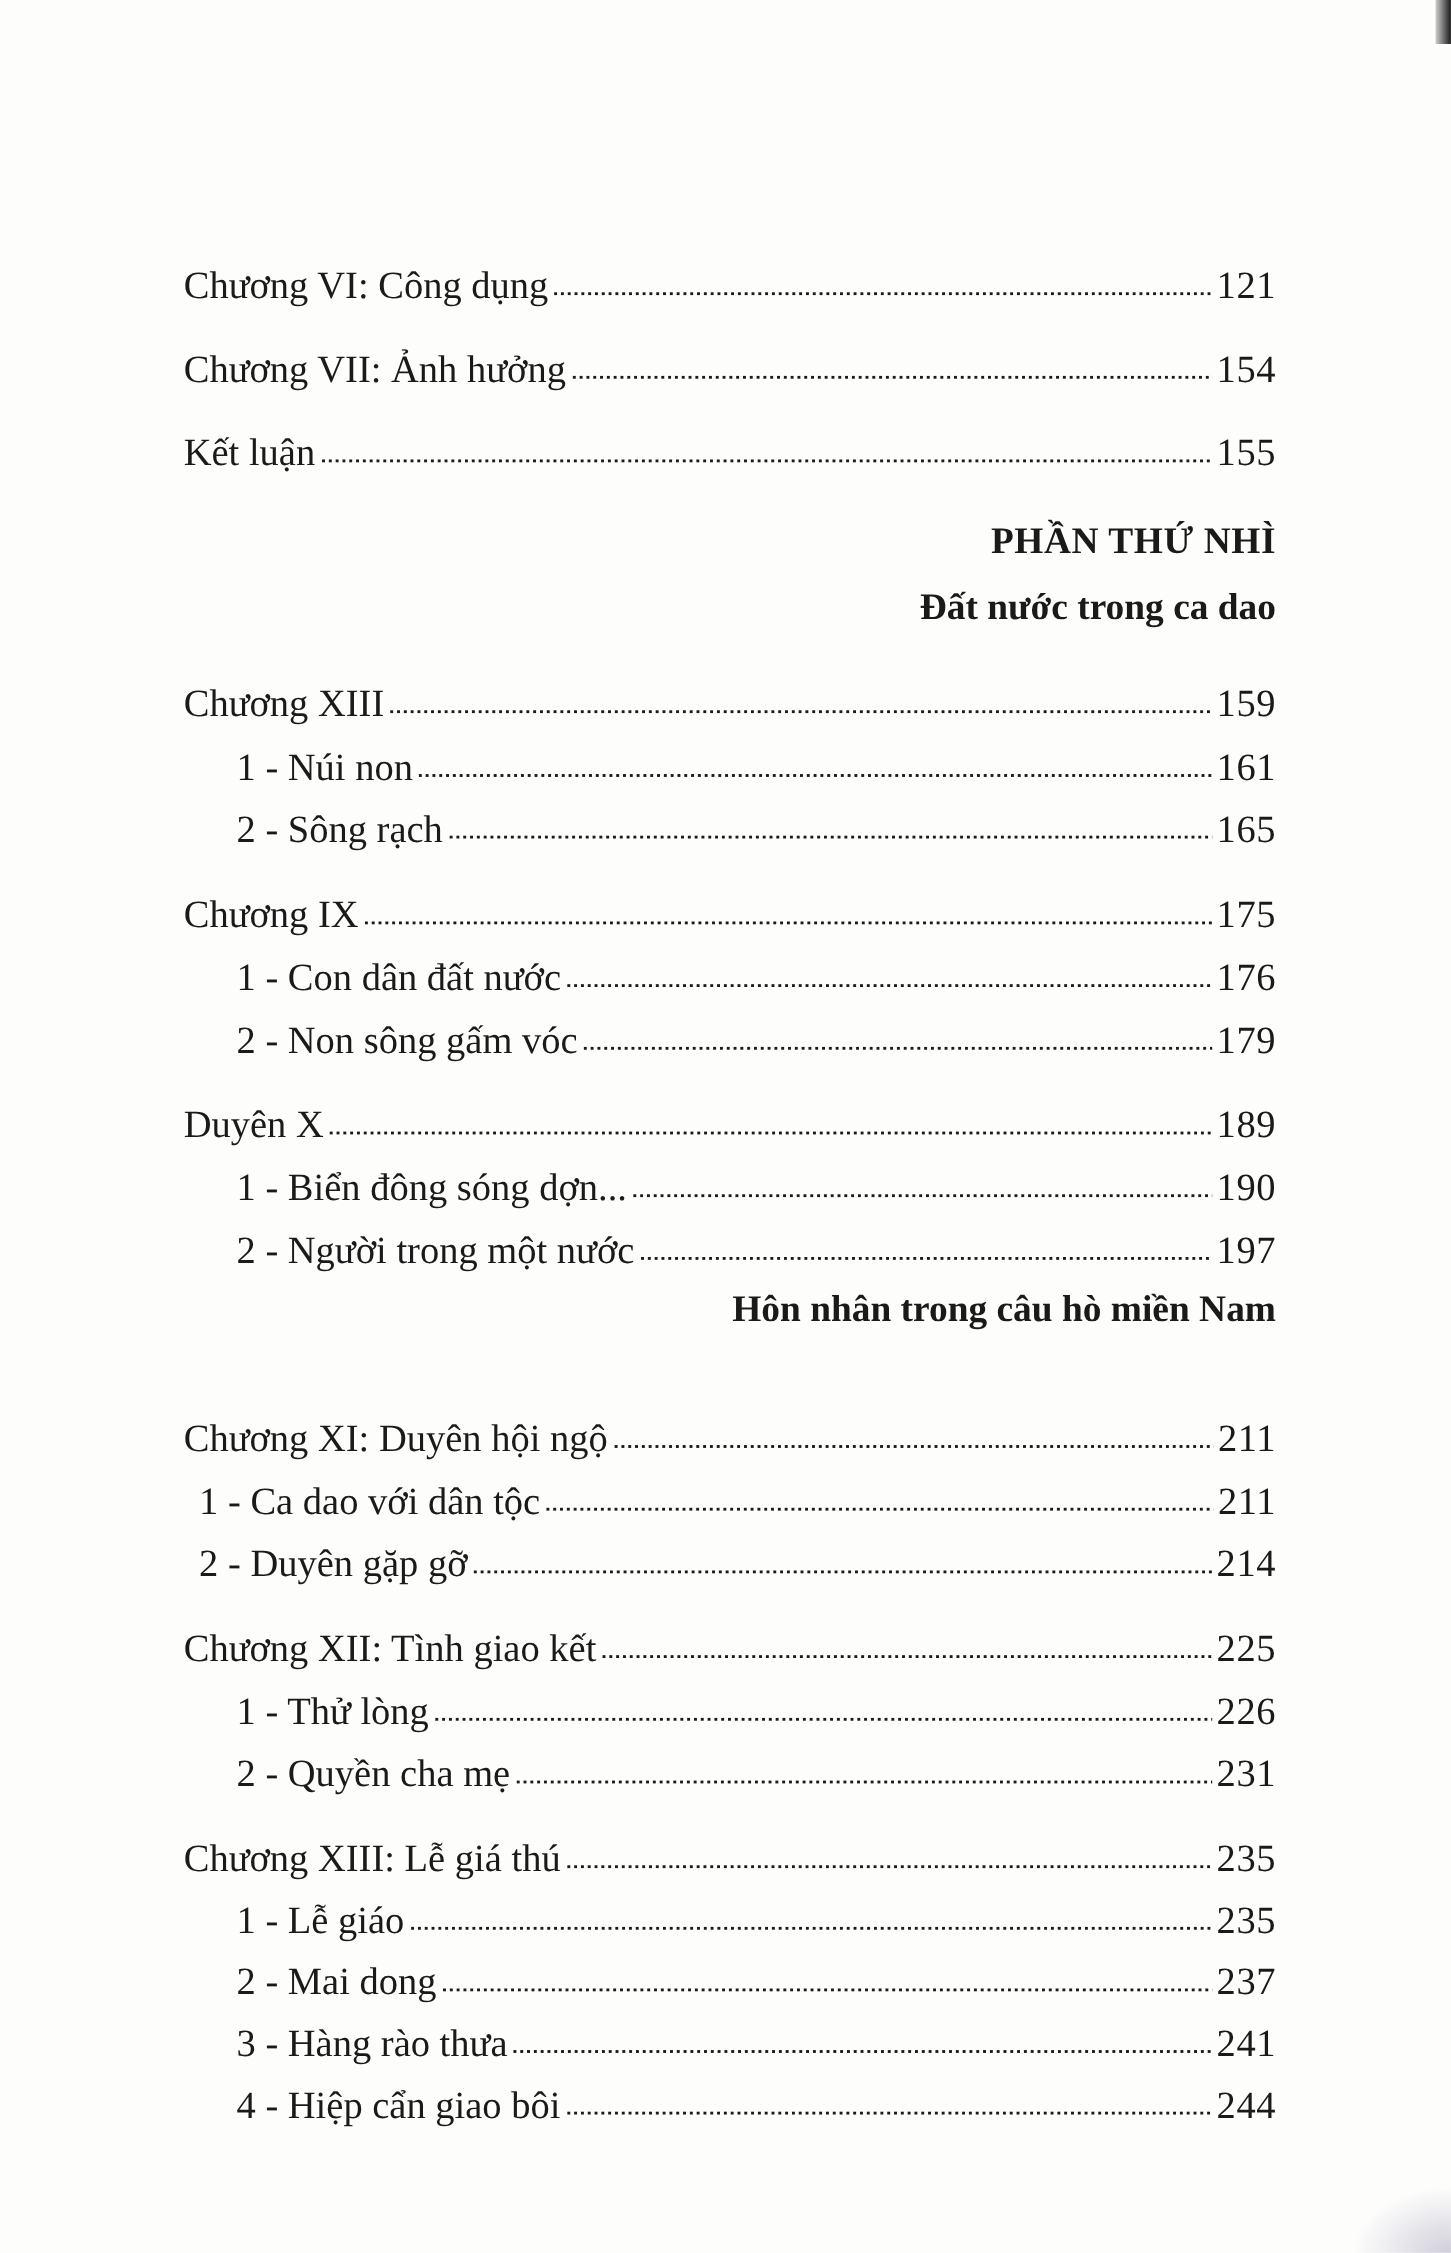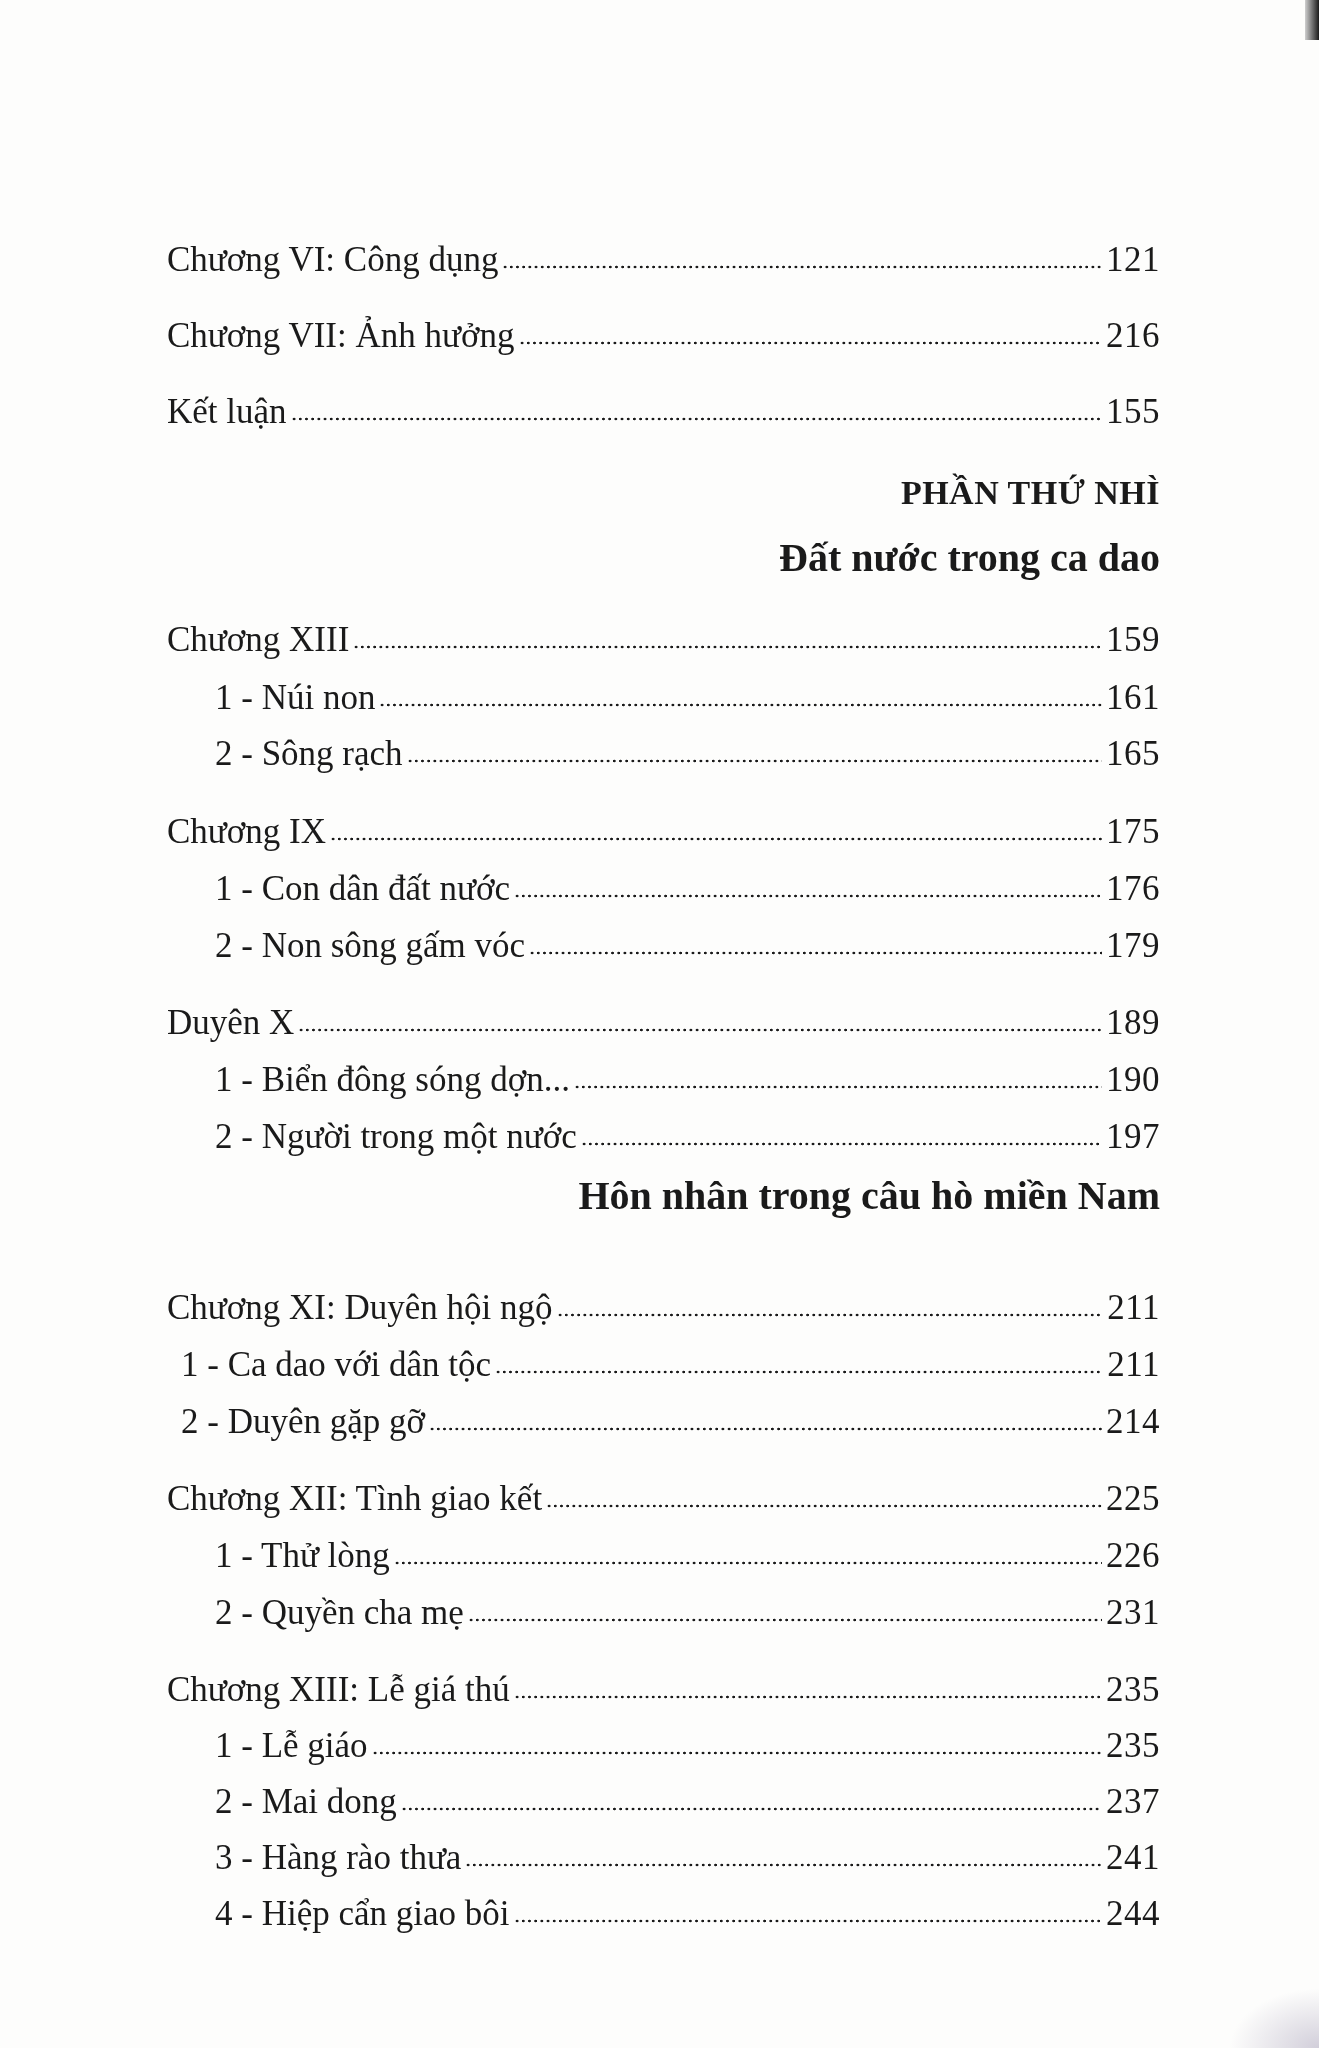--- a/index.html
+++ b/index.html
@@ -56,39 +56,39 @@
     }
     .row .page { flex: 0 0 auto; padding-left: 2px; letter-spacing: 0.5px; }
     .heading {
       position: absolute;
       left: 0; right: 0;
       text-align: right;
       font-weight: bold;
       white-space: nowrap;
     }
     .heading.part { font-size: 34px; letter-spacing: 0.5px; }
-    .heading.section { font-size: 40px; }
+    .heading.section { font-size: 34px; }
   </style>
 </head>
 <body>
 
 <div class="page-edge"></div>
 <div class="page-corner-shadow"></div>
 
 <div class="toc">
 
   <div class="row" style="top:214px">
     <span class="label">Chương VI: Công dụng</span>
     <span class="leader"></span>
     <span class="page">121</span>
   </div>
   <div class="row" style="top:290px">
     <span class="label">Chương VII: Ảnh hưởng</span>
     <span class="leader"></span>
-    <span class="page">216</span>
+    <span class="page">154</span>
   </div>
   <div class="row" style="top:366px">
     <span class="label">Kết luận</span>
     <span class="leader"></span>
     <span class="page">155</span>
   </div>
 
   <div class="heading part" style="top:474px; left:-10px">PHẦN THỨ NHÌ</div>
   <div class="heading section" style="top:534px; left:-4px">Đất nước trong ca dao</div>
 

